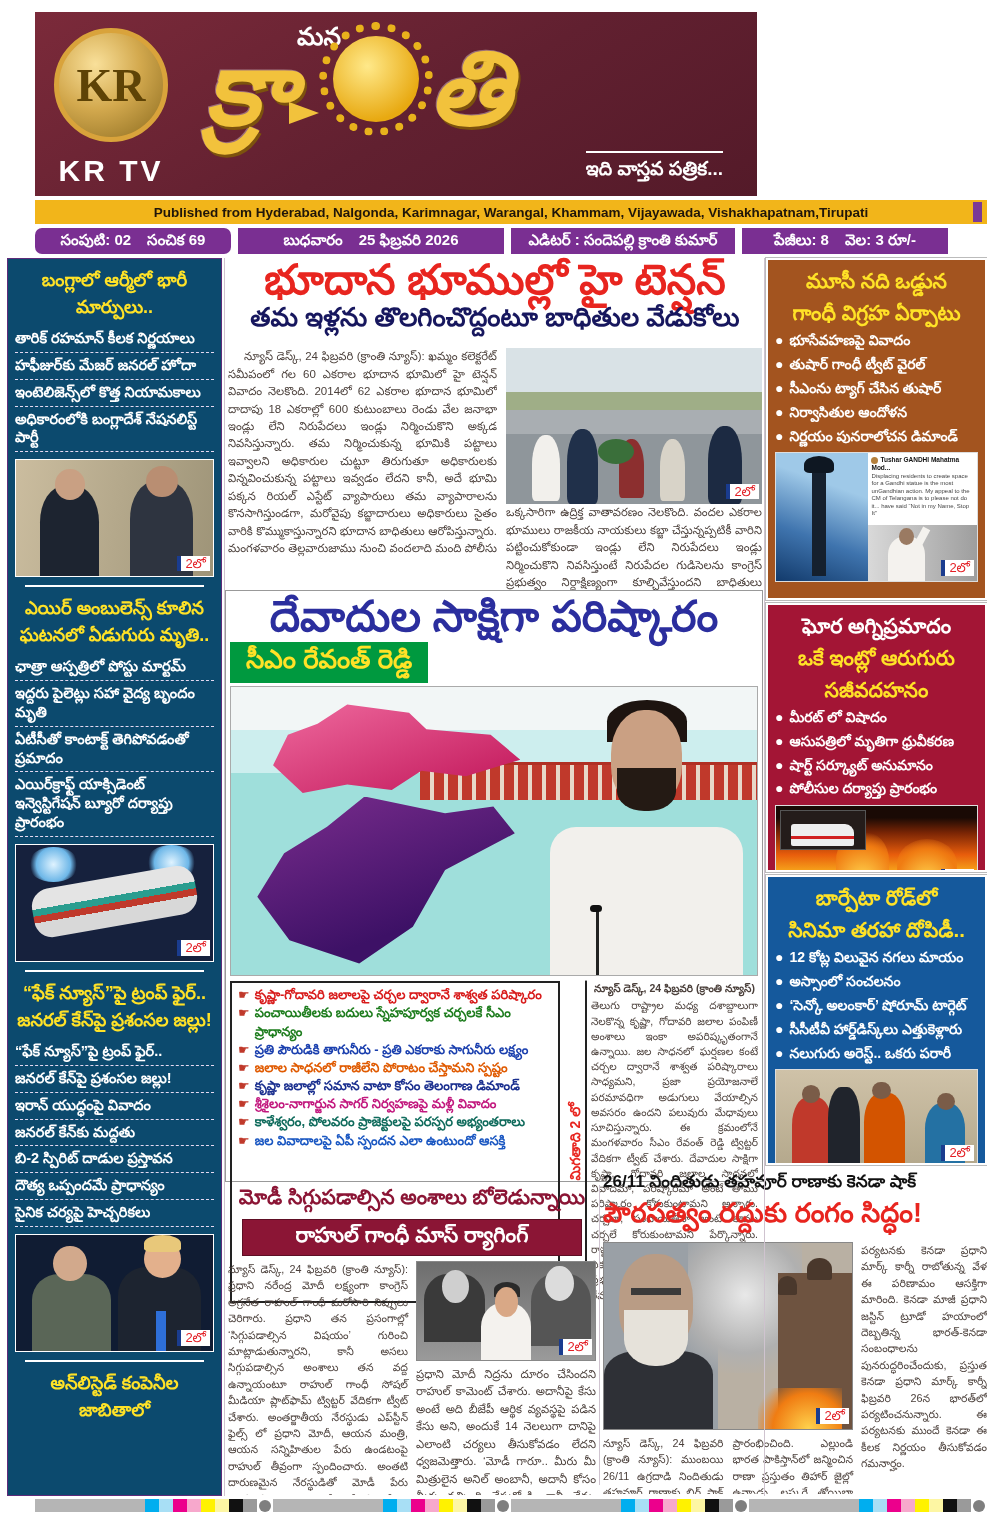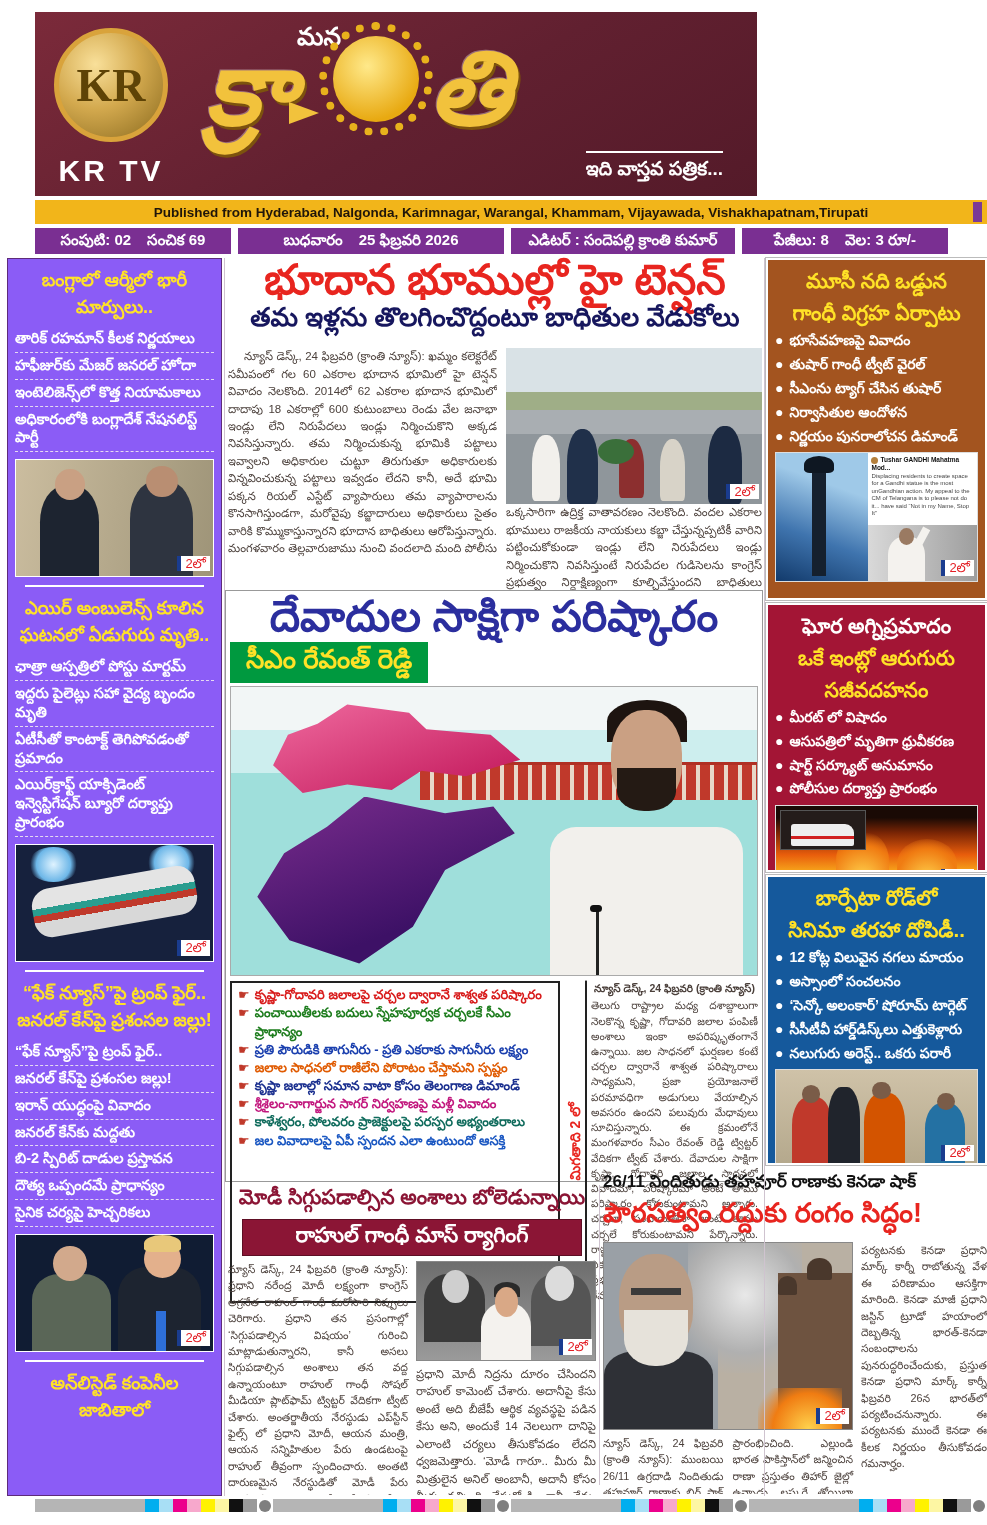--- a/index.html
+++ b/index.html
@@ -43,24 +43,24 @@
   .quote-author{flex:1;font-size:13.5px;font-weight:bold;color:#222;padding-bottom:28px;}
 
   
   .pub-bar{position:absolute;left:35px;top:200px;width:952px;height:24px;background:#f2b51a;
     display:flex;align-items:center;justify-content:center;font-size:13.5px;font-weight:bold;
     color:#20160a;}
   .pub-endcap{position:absolute;right:5px;top:2px;width:9px;height:20px;background:#7a3a96;}
   .date-bar{position:absolute;left:35px;top:228px;width:952px;height:26px;display:flex;gap:7px;}
   .date-seg{background:#7a2f92;color:#fff;font-weight:bold;font-size:15px;display:flex;
     align-items:center;justify-content:center;gap:16px;}
-  .seg1{width:196px;}.seg2{width:266px;}.seg3{width:224px;}.seg4{width:206px;}
-
-  
-  .sidebar{position:absolute;left:7px;top:258px;width:215px;height:1238px;background:#8b5cf6;
+  .seg1{width:196px;border-radius:7px;}.seg2{width:266px;}.seg3{width:224px;}.seg4{width:206px;}
+
+  
+  .sidebar{position:absolute;left:7px;top:258px;width:215px;height:1238px;background:#0c4a6e;
     border:1px solid #5e2b7a;box-sizing:border-box;padding:6px 7px;overflow:hidden;}
   .sb-head{color:#ffe227;font-size:18px;font-weight:bold;text-align:center;line-height:1.5;
     margin:2px 0 5px;}
   .sb-item{color:#fff;font-size:14.5px;font-weight:bold;line-height:1.3;padding:3px 0 4px;
     border-bottom:1.5px dashed #e6d9f2;}
   .sb-photo{height:116px;margin:7px 0 4px;position:relative;border:1px solid #fff;overflow:hidden;}
   .sb-divider{border-top:2.5px solid #fff;margin:8px 10px;}
 
   
   .cont-tag{position:absolute;right:3px;bottom:5px;background:#fff;color:#e31e24;

